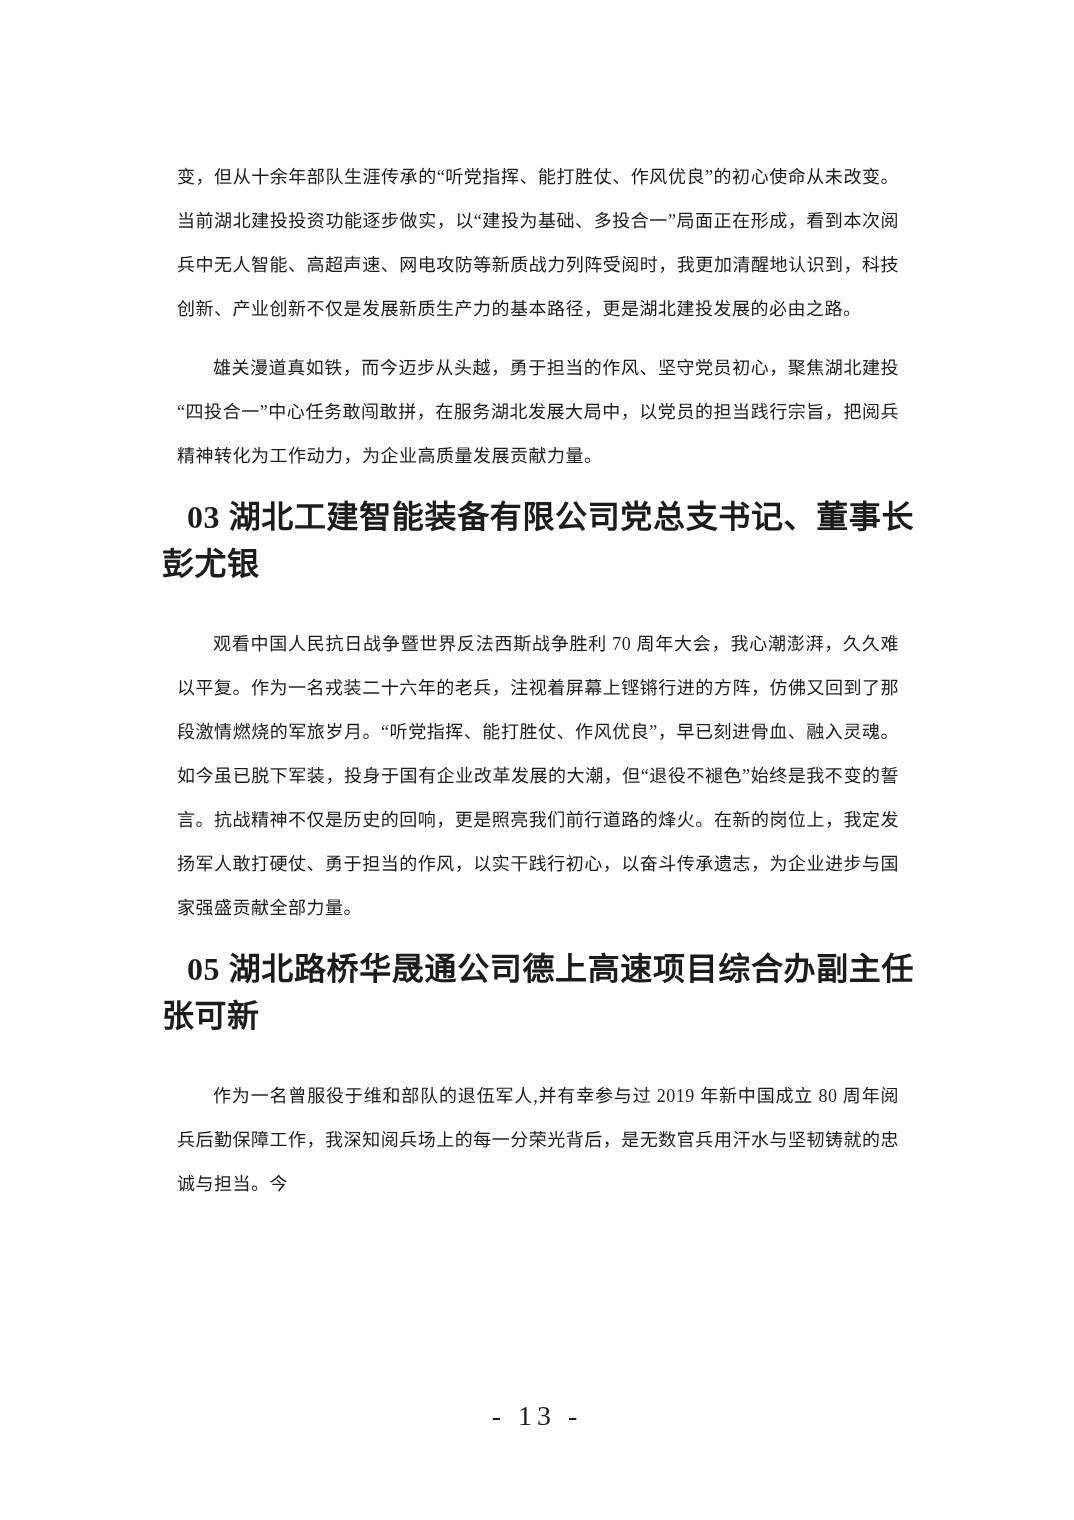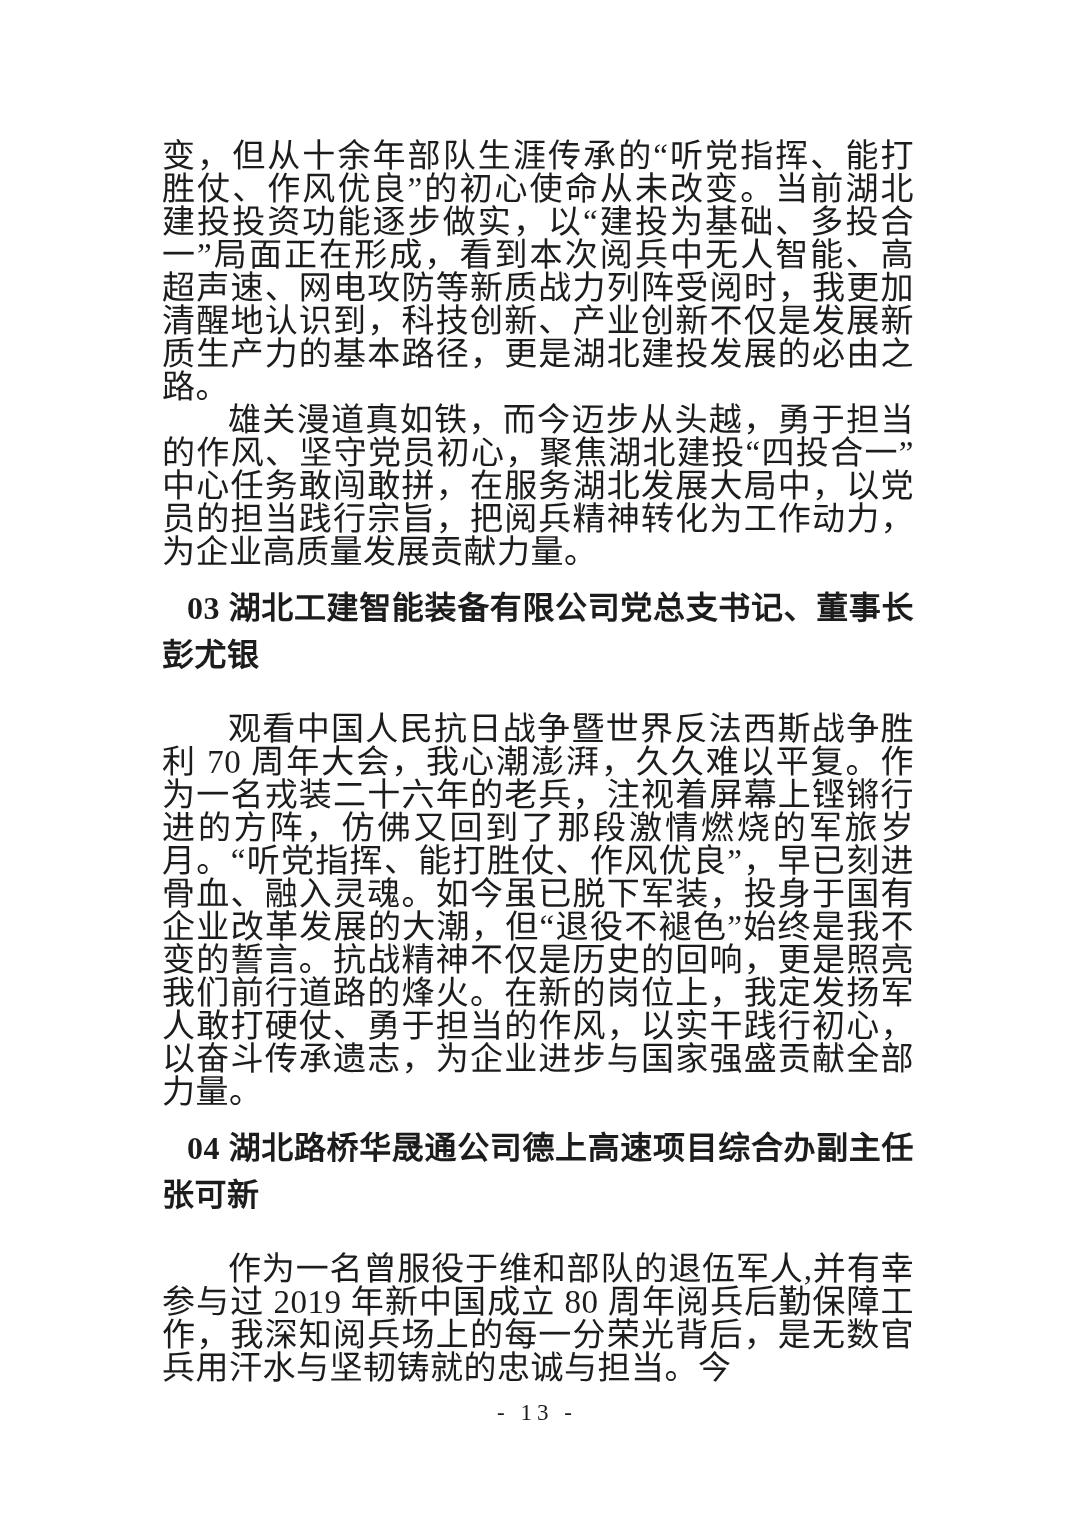--- a/index.html
+++ b/index.html
@@ -16,23 +16,23 @@
     font-family: "Liberation Serif", "DejaVu Serif", serif;
     color: #1c1c1c;
   }
   .content {
     position: absolute;
     left: 162px;
     top: 140px;
     width: 752px;
   }
   p.body-para {
-    margin: 0;
-    font-size: 33px;
-    line-height: 33px;
+    margin: 15px;
+    font-size: 18px;
+    line-height: 44px;
     text-align: justify;
     text-justify: inter-character;
     text-indent: 2em;
     letter-spacing: 0.5px;
     word-break: break-all;
   }
   p.body-para.no-indent {
     text-indent: 0;
   }
   h2.section-heading {
@@ -45,31 +45,31 @@
     text-justify: inter-character;
     letter-spacing: 0.5px;
     word-break: break-all;
   }
   .page-footer {
     position: absolute;
     top: 1400px;
     left: 0;
     width: 100%;
     text-align: center;
-    font-size: 23px;
+    font-size: 28px;
     letter-spacing: 5px;
     color: #1c1c1c;
   }
 </style>
 </head>
 <body>
 
 <div class="page">
   <div class="content">
     <p class="body-para no-indent">变，但从十余年部队生涯传承的“听党指挥、能打胜仗、作风优良”的初心使命从未改变。当前湖北建投投资功能逐步做实，以“建投为基础、多投合一”局面正在形成，看到本次阅兵中无人智能、高超声速、网电攻防等新质战力列阵受阅时，我更加清醒地认识到，科技创新、产业创新不仅是发展新质生产力的基本路径，更是湖北建投发展的必由之路。</p>
     <p class="body-para">雄关漫道真如铁，而今迈步从头越，勇于担当的作风、坚守党员初心，聚焦湖北建投“四投合一”中心任务敢闯敢拼，在服务湖北发展大局中，以党员的担当践行宗旨，把阅兵精神转化为工作动力，为企业高质量发展贡献力量。</p>
     <h2 class="section-heading">03 湖北工建智能装备有限公司党总支书记、董事长 彭尤银</h2>
     <p class="body-para">观看中国人民抗日战争暨世界反法西斯战争胜利 70 周年大会，我心潮澎湃，久久难以平复。作为一名戎装二十六年的老兵，注视着屏幕上铿锵行进的方阵，仿佛又回到了那段激情燃烧的军旅岁月。“听党指挥、能打胜仗、作风优良”，早已刻进骨血、融入灵魂。如今虽已脱下军装，投身于国有企业改革发展的大潮，但“退役不褪色”始终是我不变的誓言。抗战精神不仅是历史的回响，更是照亮我们前行道路的烽火。在新的岗位上，我定发扬军人敢打硬仗、勇于担当的作风，以实干践行初心，以奋斗传承遗志，为企业进步与国家强盛贡献全部力量。</p>
-    <h2 class="section-heading">04 湖北路桥华晟通公司德上高速项目综合办副主任 张可新</h2>
+    <h2 class="section-heading">05 湖北路桥华晟通公司德上高速项目综合办副主任 张可新</h2>
     <p class="body-para">作为一名曾服役于维和部队的退伍军人,并有幸参与过 2019 年新中国成立 80 周年阅兵后勤保障工作，我深知阅兵场上的每一分荣光背后，是无数官兵用汗水与坚韧铸就的忠诚与担当。今</p>
   </div>
   <div class="page-footer">- 13 -</div>
 </div>
 
 </body></html>

